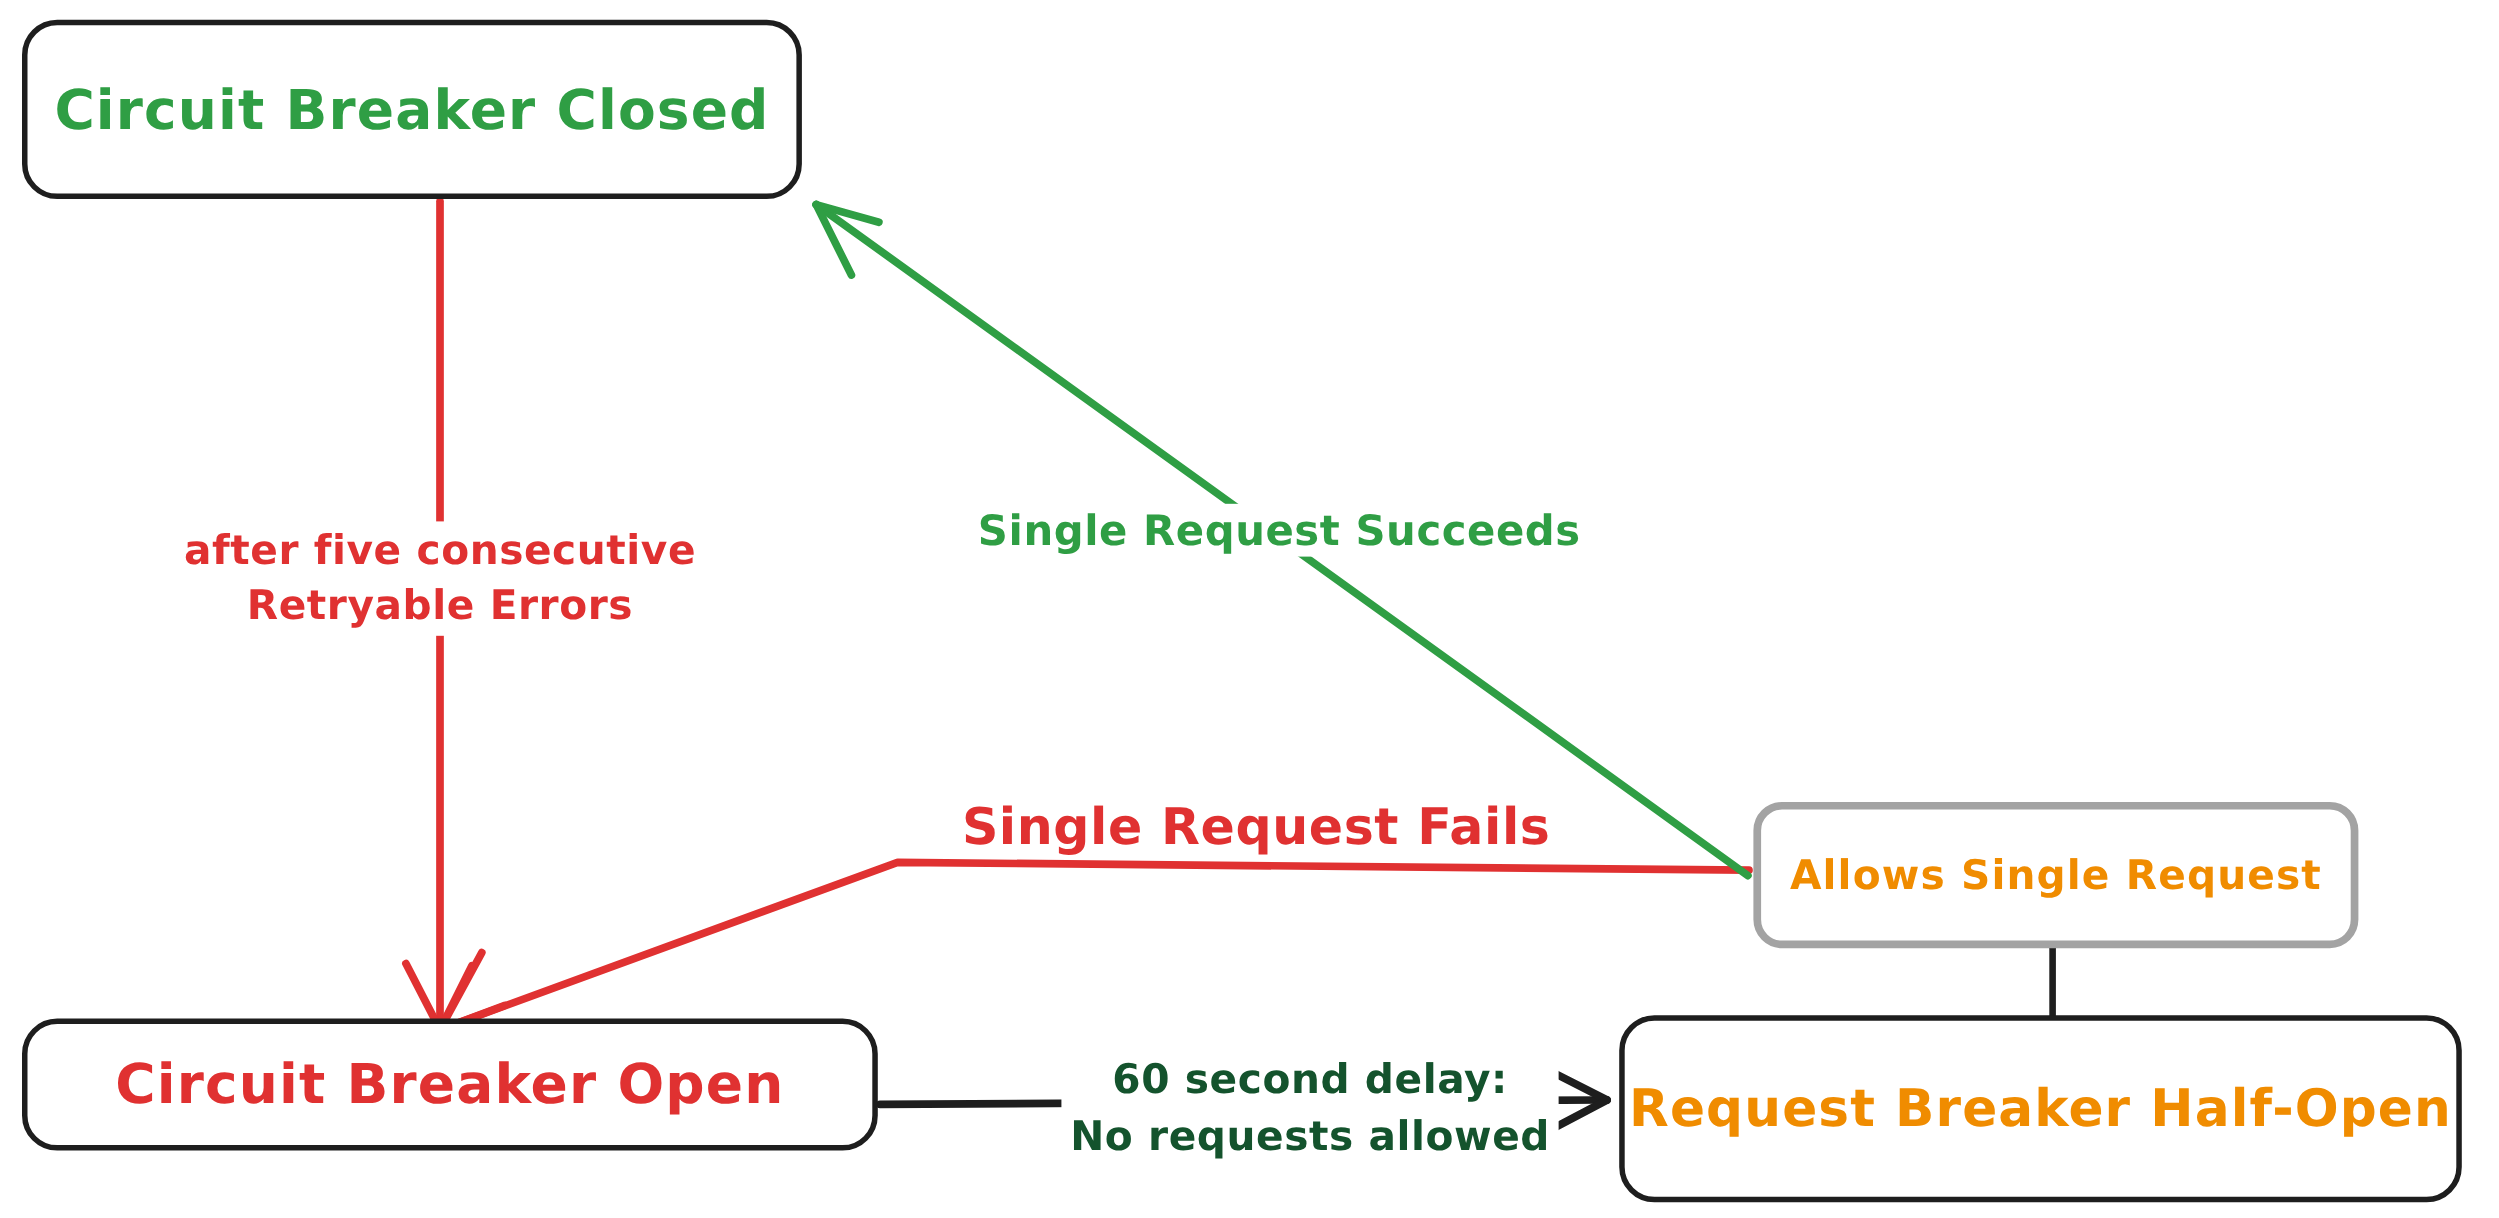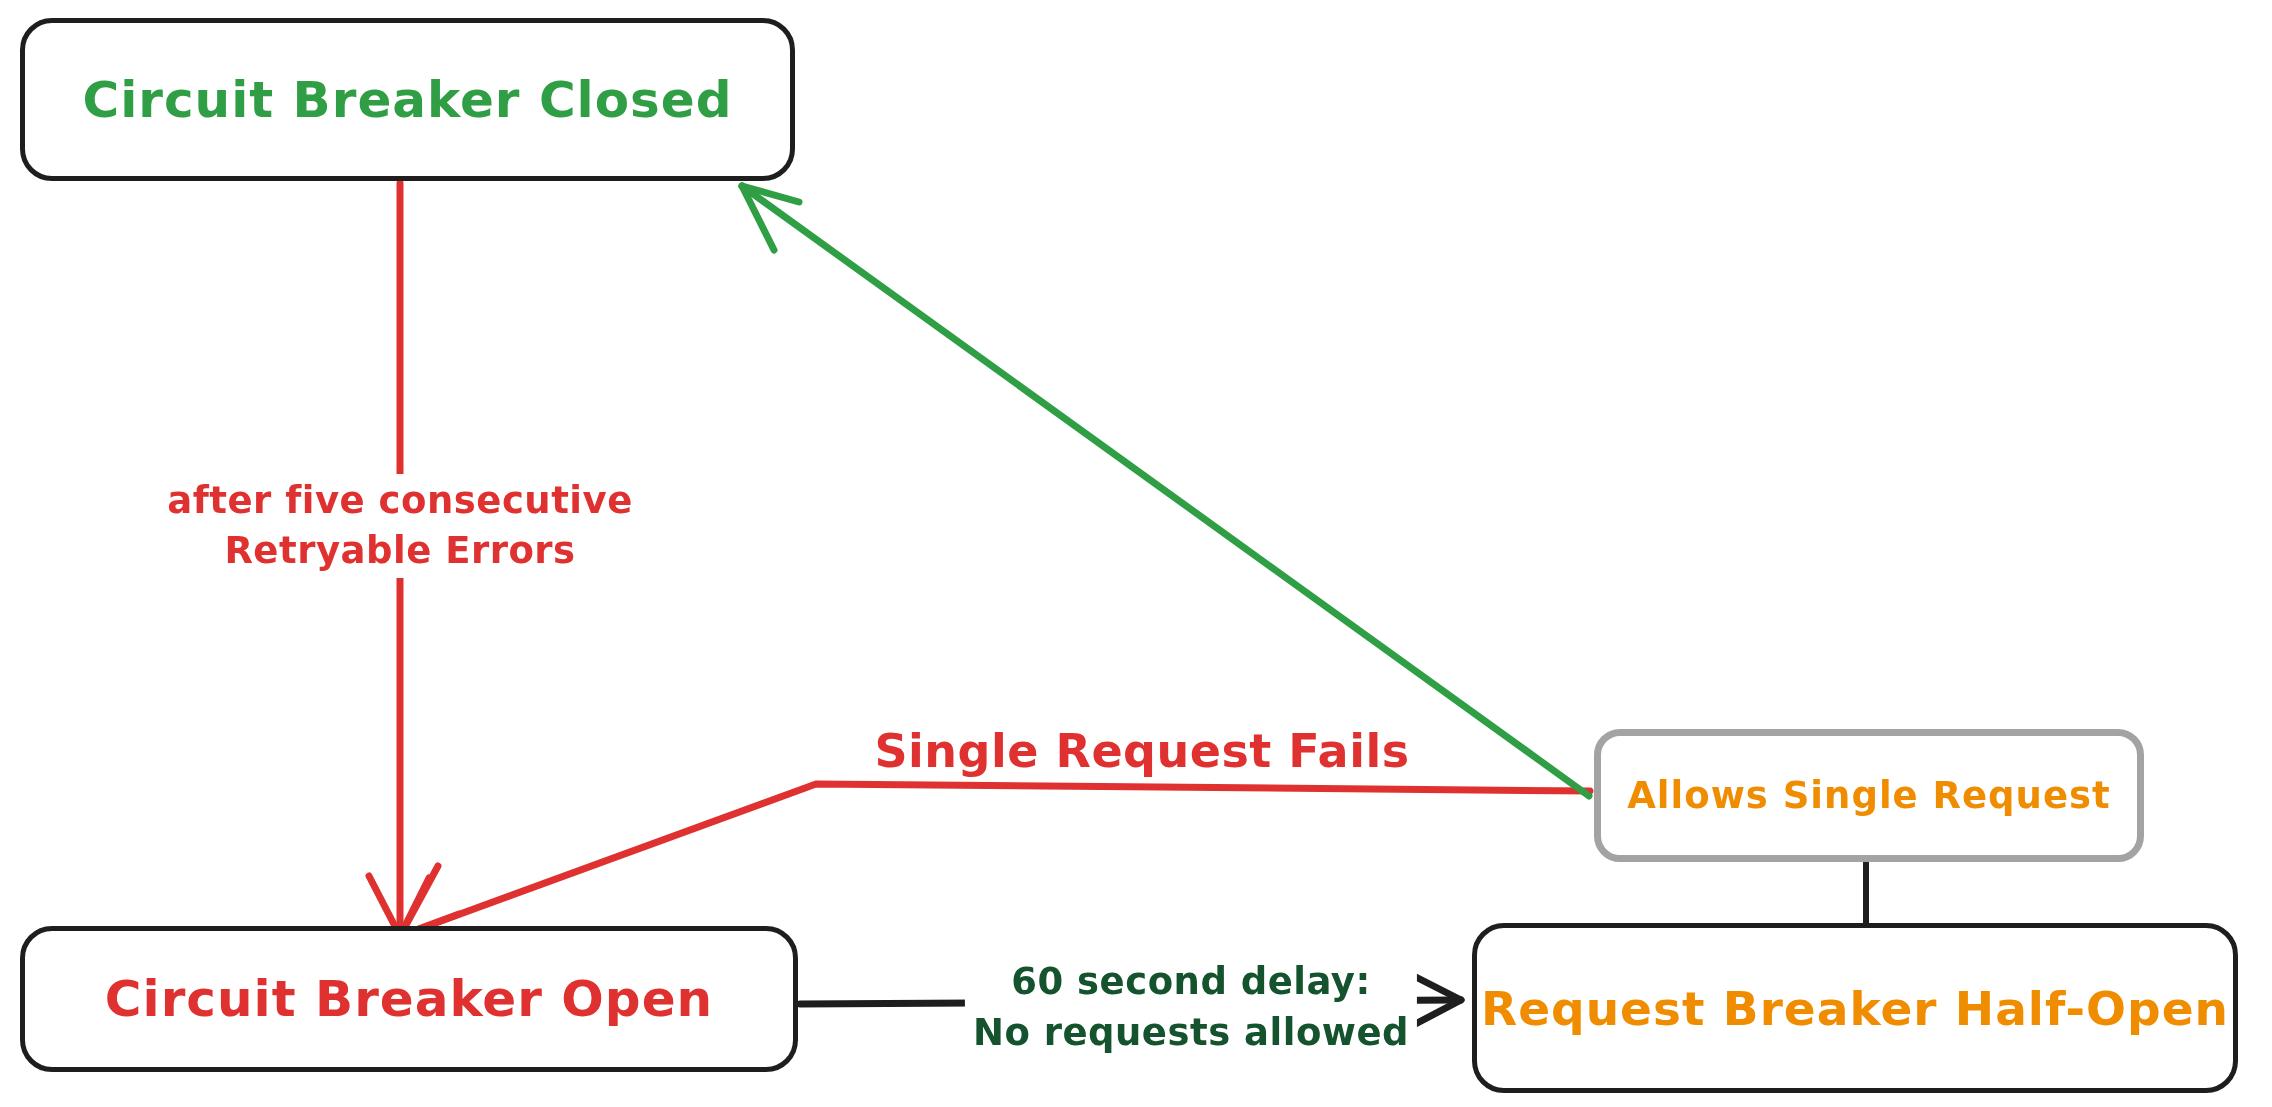--- a/index.html
+++ b/index.html
@@ -38,22 +38,22 @@
     position: absolute;
     background: #ffffff;
     border: 5px solid #1e1e1e;
     border-radius: 32px;
     display: flex;
     align-items: center;
     justify-content: center;
     box-sizing: border-box;
     text-align: center;
   }
-  .node-closed   { left: 20px;   top: 18px;  width: 775px; height: 163px; }
-  .node-open     { left: 20px;   top: 926px; width: 778px; height: 146px; }
+  .node-closed   { left: 20px;   top: 18px;  width: 709px; height: 163px; }
+  .node-open     { left: 20px;   top: 926px; width: 778px; height: 120px; }
   .node-halfopen { left: 1472px; top: 923px; width: 766px; height: 170px; }
   .node-allows   {
     left: 1594px; top: 729px; width: 550px; height: 133px;
     border: 7px solid #a3a3a3;
     border-radius: 26px;
   }
   .node-label {
     font-weight: bold;
     letter-spacing: 1px;
     white-space: nowrap;
@@ -115,20 +115,21 @@
     <g>
       <path class="stroke-black w6" d="M 1866 862 L 1866 928"></path>
     </g>
   </svg>
 
   <div class="edge-label label-trip txt-red">
     <div>after five consecutive</div>
     <div>Retryable Errors</div>
   </div>
 
+  <div class="edge-label label-success txt-green">Single Request Succeeds</div>
 
   <div class="edge-label label-fails txt-red">Single Request Fails</div>
 
   <div class="edge-label label-delay txt-black">
     <div>60 second delay:</div>
     <div>No requests allowed</div>
   </div>
 
   <div class="node node-closed">
     <span class="node-label fs-big txt-green">Circuit Breaker Closed</span>

